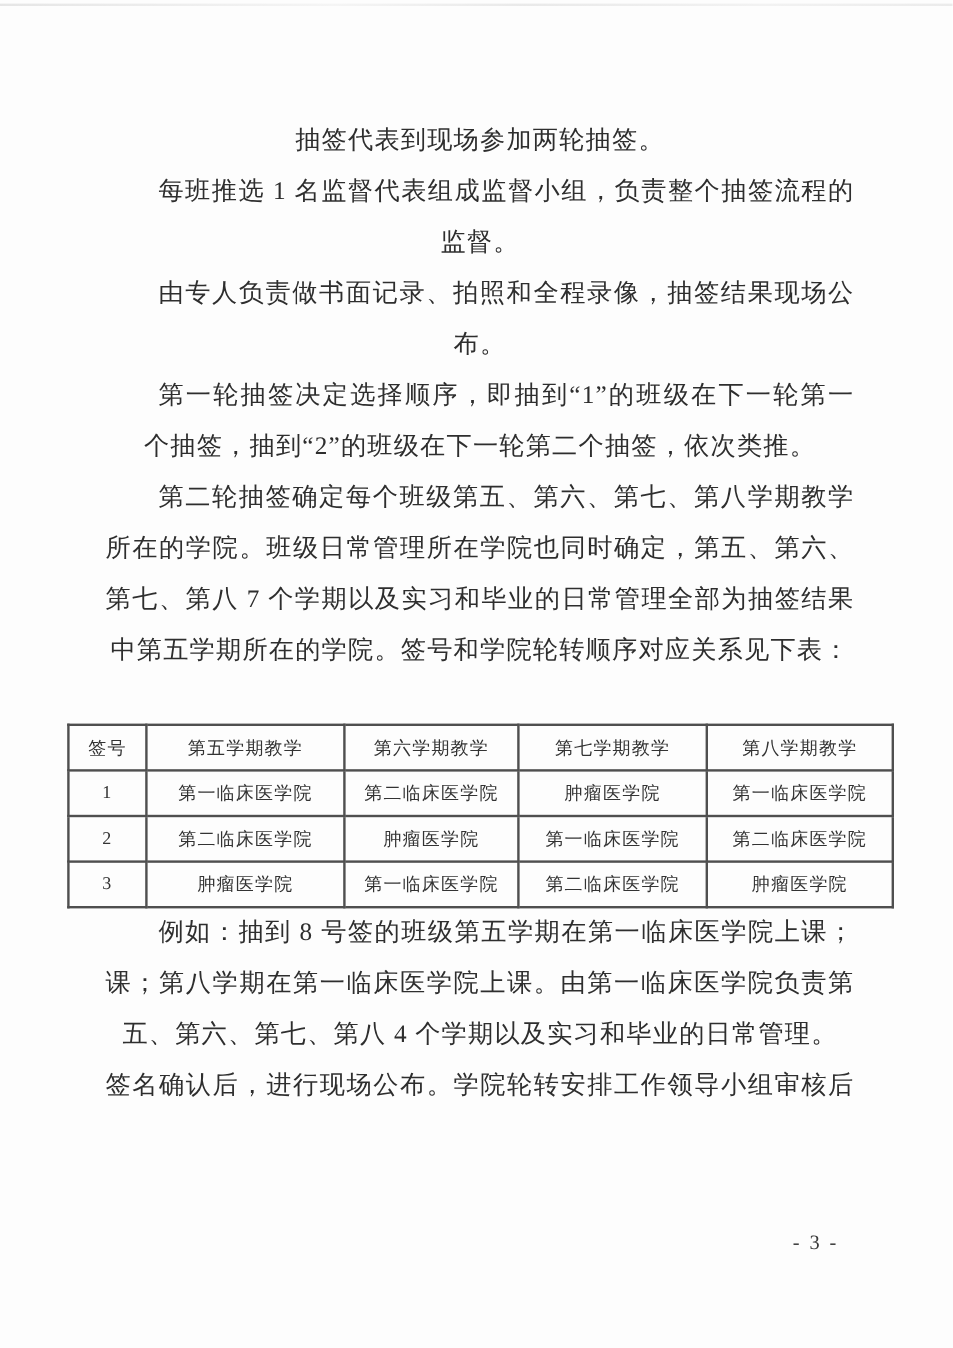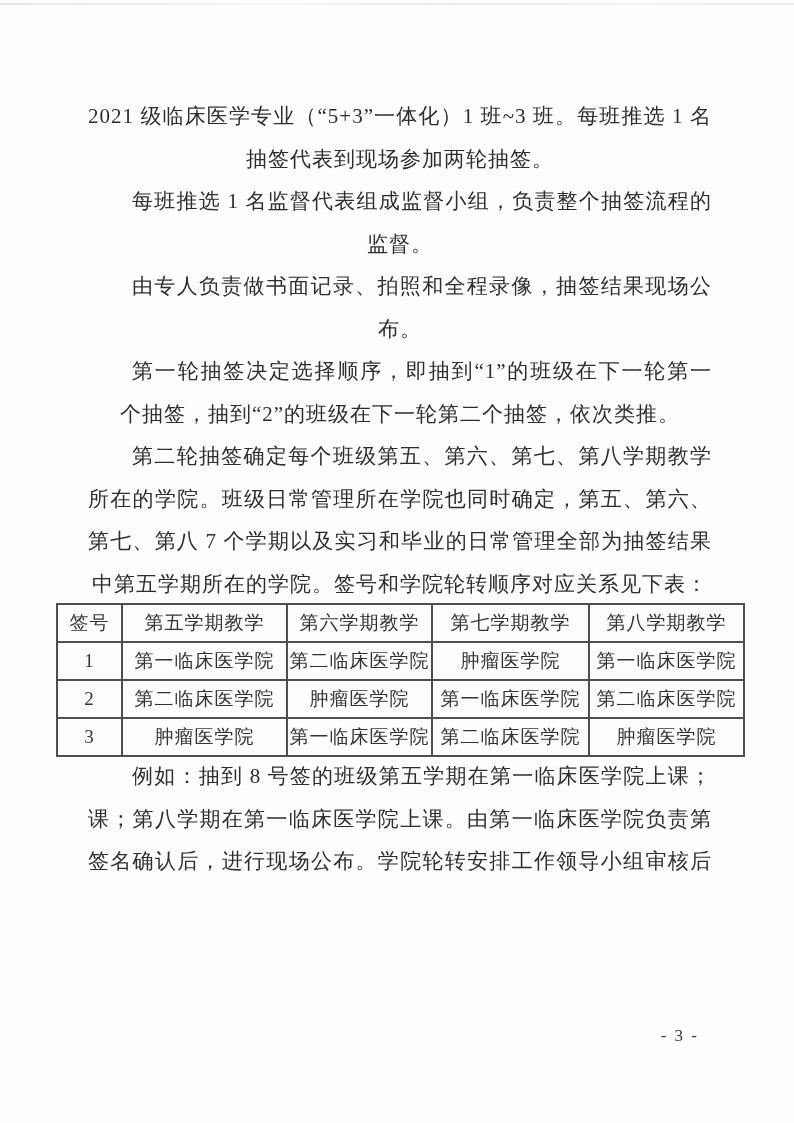--- a/index.html
+++ b/index.html
@@ -53,21 +53,21 @@
     position: absolute;
     left: 56px;
     top: 603px;
     border-collapse: collapse;
     table-layout: fixed;
     width: 687px;
   }
   table.schedule th,
   table.schedule td {
     border: 2px solid #4f4f4f;
-    font-size: 19px;
+    font-size: 15px;
     font-weight: normal;
     text-align: center;
     vertical-align: middle;
     height: 36px;
     padding: 0;
     letter-spacing: 1px;
     color: #333333;
   }
   .page-number {
     position: absolute;
@@ -79,21 +79,20 @@
   }
 </style>
 </head>
 <body>
 
 <div class="page">
 
   <div class="scan-line"></div>
 
   <div class="text-block" id="block-top">
-    <div class="line stretch">2021 级临床医学专业（“5+3”一体化）1 班~3 班。每班推选 1 名</div>
     <div class="line">抽签代表到现场参加两轮抽签。</div>
     <div class="line stretch indent">每班推选 1 名监督代表组成监督小组，负责整个抽签流程的</div>
     <div class="line">监督。</div>
     <div class="line stretch indent">由专人负责做书面记录、拍照和全程录像，抽签结果现场公</div>
     <div class="line">布。</div>
     <div class="line stretch indent">第一轮抽签决定选择顺序，即抽到“1”的班级在下一轮第一</div>
     <div class="line">个抽签，抽到“2”的班级在下一轮第二个抽签，依次类推。</div>
     <div class="line stretch indent">第二轮抽签确定每个班级第五、第六、第七、第八学期教学</div>
     <div class="line stretch">所在的学院。班级日常管理所在学院也同时确定，第五、第六、</div>
     <div class="line stretch">第七、第八 7 个学期以及实习和毕业的日常管理全部为抽签结果</div>
@@ -138,18 +137,19 @@
         <td>第一临床医学院</td>
         <td>第二临床医学院</td>
         <td>肿瘤医学院</td>
       </tr>
     </tbody>
   </table>
 
   <div class="text-block" id="block-bottom">
     <div class="line stretch indent">例如：抽到 8 号签的班级第五学期在第一临床医学院上课；</div>
     <div class="line stretch">课；第八学期在第一临床医学院上课。由第一临床医学院负责第</div>
+    <div class="line">五、第六、第七、第八 4 个学期以及实习和毕业的日常管理。</div>
     <div class="line stretch">签名确认后，进行现场公布。学院轮转安排工作领导小组审核后</div>
   </div>
 
   <div class="page-number">- 3 -</div>
 
 </div>
 
 </body></html>

